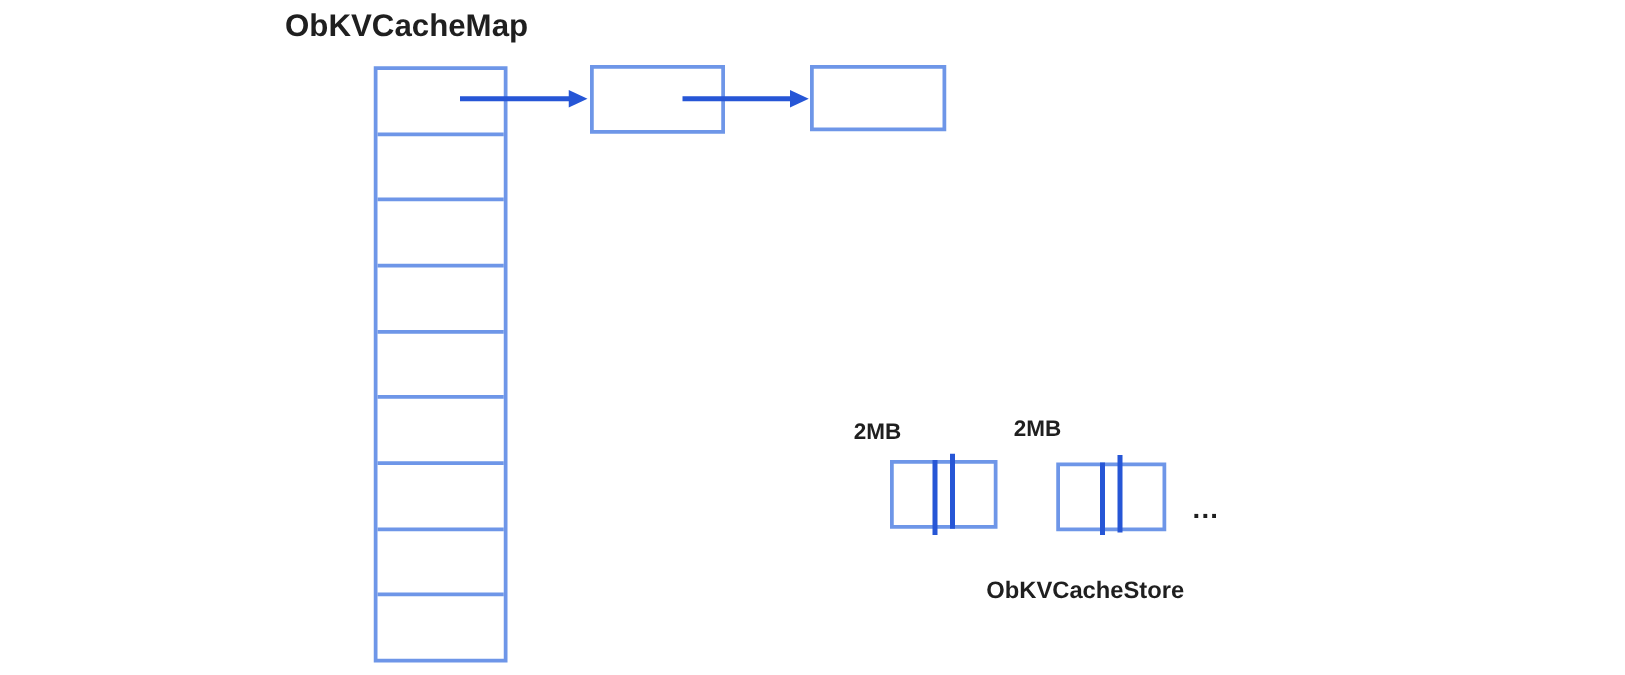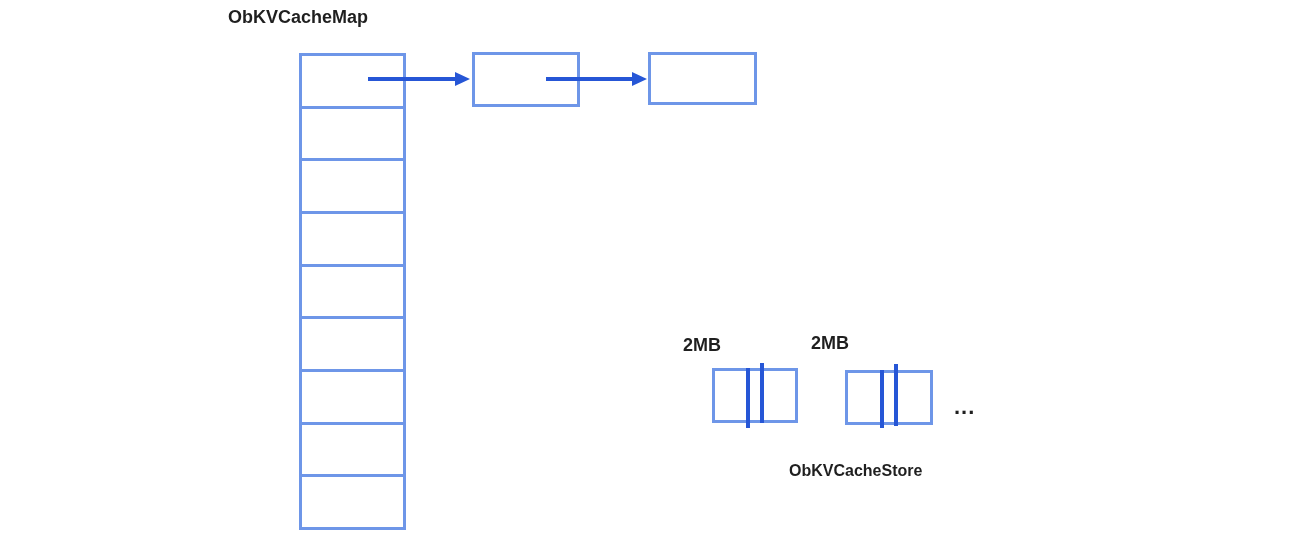--- a/index.html
+++ b/index.html
@@ -12,22 +12,22 @@
   html,body{background:var(--background);}
   .canvas{
     position:relative;
     width:1300px;height:540px;
     background:var(--background);
     font-family:"Liberation Sans", sans-serif;
     color:var(--text);
     overflow:hidden;
   }
   .label{position:absolute;font-weight:700;color:var(--text);white-space:nowrap;}
-  .map-title{left:228px;top:7px;font-size:18px;}
-  .store-title{left:789px;top:462px;font-size:16px;}
+  .map-title{left:228px;top:7px;font-size:25px;}
+  .store-title{left:789px;top:462px;font-size:19px;}
   .mb-label-1{left:683px;top:335px;font-size:18px;}
   .mb-label-2{left:811px;top:333px;font-size:18px;}
   .ellipsis{left:954px;top:394px;font-size:22px;letter-spacing:1px;}
 
   .bucket-stack{
     position:absolute;left:299px;top:53px;
     width:107px;height:477px;
     border:3px solid var(--box-border);
     display:flex;flex-direction:column;
     background:var(--background);

